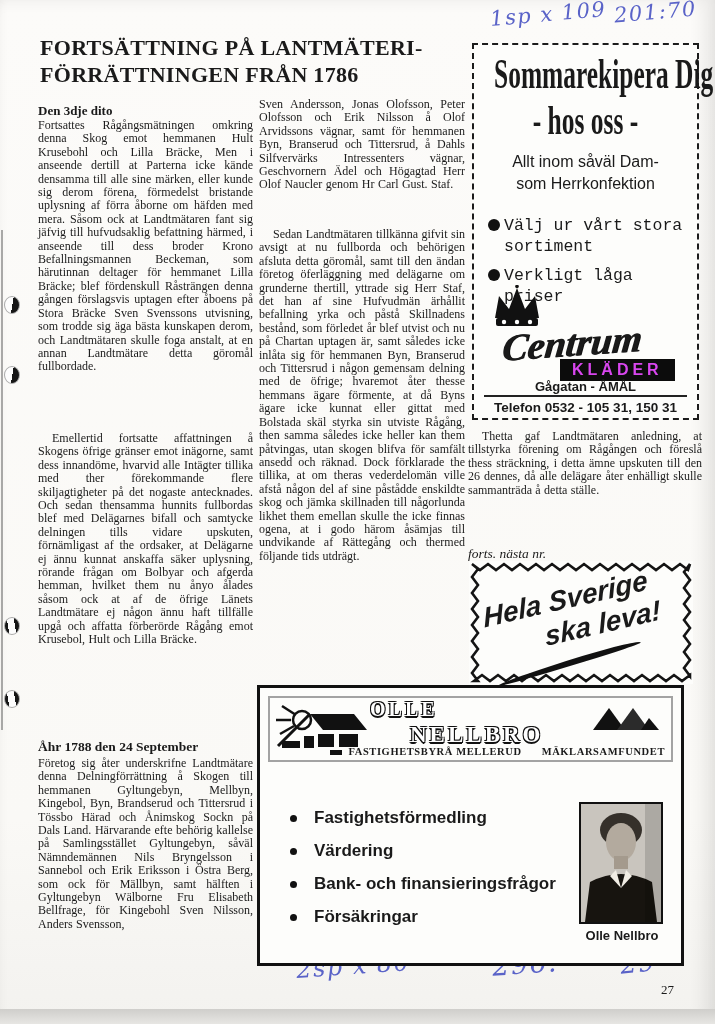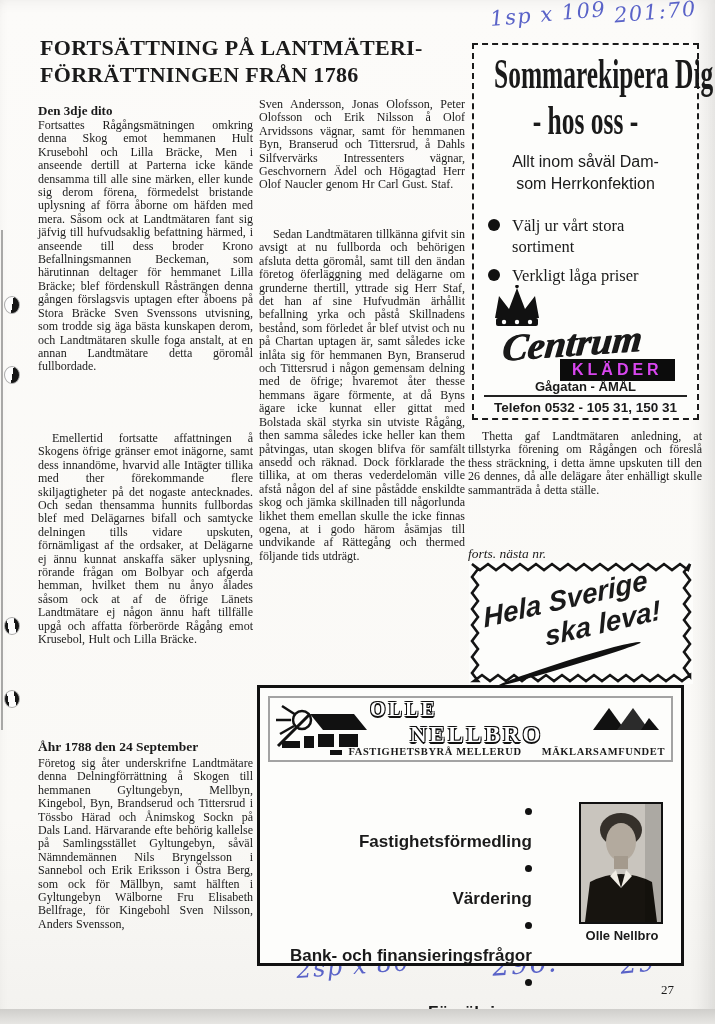--- a/index.html
+++ b/index.html
@@ -31,22 +31,22 @@
   
   .ad1{position:absolute;left:472px;top:43px;width:227px;height:377px;border:2px dashed #1c1c1c;
        box-sizing:border-box;background:#fdfdfb;}
   .ad1 .hl{position:absolute;width:100%;text-align:center;font-family:"Liberation Serif",serif;
            font-weight:600;white-space:nowrap;}
   .hl1{top:12px;font-size:31px;transform:scale(.82,1.35);}
   .hl2{top:58px;font-size:30px;transform:scale(.85,1.35);}
   .ad1 .sub{position:absolute;width:100%;text-align:center;font-family:"Liberation Sans",sans-serif;
             font-size:16px;line-height:22px;}
   .sub1{top:106px;} .sub2{top:128px;}
-  .ad1 .brow{position:absolute;left:14px;display:flex;align-items:flex-start;gap:12px;width:196px;
-             font-family:Liberation Serif, serif;font-size:16.5px;line-height:21px;text-align:left;}
+  .ad1 .brow{position:absolute;left:14px;display:flex;align-items:flex-start;gap:4px;width:196px;
+             font-family:Liberation Mono, monospace;font-size:16.5px;line-height:21px;text-align:left;}
   .brow1{top:170px;} .brow2{top:220px;}
   .bdot{width:12px;height:12px;border-radius:50%;background:#111;flex:0 0 auto;margin-top:4px;}
   .crown{position:absolute;left:16px;top:240px;}
   .brand{position:absolute;left:0px;top:276px;width:196px;text-align:center;
          font-family:"Liberation Serif",serif;font-style:italic;font-weight:bold;font-size:38px;
          transform:rotate(-4deg) skewX(-10deg);text-shadow:1px 0 #111;}
   .klader{position:absolute;left:86px;top:314px;background:#0c0c0c;color:#d946ef;
           font-family:"Liberation Sans",sans-serif;font-weight:bold;font-size:16px;
           letter-spacing:4px;padding:2px 12px;text-align:center;}
   .ad1addr{position:absolute;bottom:24px;width:100%;text-align:center;
@@ -73,22 +73,22 @@
         color:#fff;text-shadow:-1px -1px 0 #111,1px -1px 0 #111,-1px 1px 0 #111,1px 1px 0 #111,0 2px 0 #111;}
   .ow1{left:100px;top:0px;font-size:20px;}
   .ow2{left:140px;top:24px;font-size:23px;}
   .banner-sub{position:absolute;right:6px;bottom:3px;font-family:"Liberation Serif",serif;font-weight:bold;
               font-size:10.5px;letter-spacing:.6px;display:flex;gap:20px;align-items:center;}
   .dashsq{display:inline-block;width:12px;height:5px;background:#111;margin-right:6px;}
   .phone-row{position:absolute;left:16px;top:82px;font-family:"Liberation Sans",sans-serif;white-space:nowrap;}
   .phone-big{font-weight:bold;font-size:20px;}
   .phone-addr{font-size:16.5px;margin-left:14px;}
   .services{position:absolute;left:30px;top:120px;}
-  .svc{display:flex;align-items:flex-end;gap:17px;margin-bottom:13px;
-       font-family:"Liberation Sans",sans-serif;font-weight:bold;font-size:17px;flex-direction:column;}
+  .svc{display:flex;align-items:center;gap:17px;margin-bottom:13px;
+       font-family:"Liberation Sans",sans-serif;font-weight:bold;font-size:17px;}
   .sdot{width:7px;height:7px;border-radius:50%;background:#111;flex:0 0 auto;}
   .photo{position:absolute;right:18px;top:114px;width:80px;height:118px;border:2px solid #111;
          background:#cfccc6;overflow:hidden;}
   .caption{position:absolute;right:4px;top:240px;width:110px;text-align:center;
            font-family:"Liberation Sans",sans-serif;font-weight:bold;font-size:13px;}
 </style>
 </head>
 <body>
 
 <div class="page">

